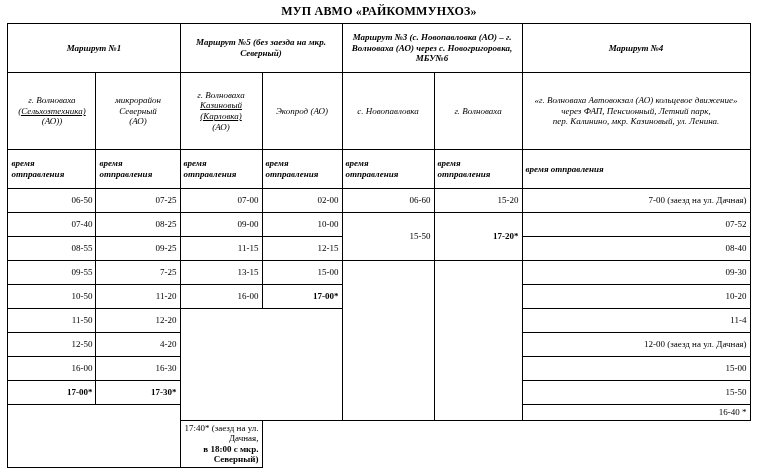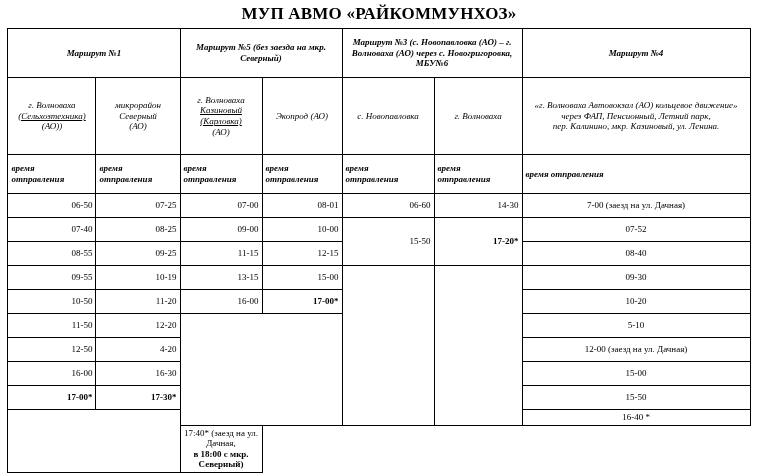--- a/index.html
+++ b/index.html
@@ -16,21 +16,21 @@
   }
   .page {
     position: relative;
     width: 758px;
     height: 473px;
     box-sizing: border-box;
   }
   .doc-title {
     text-align: center;
     font-weight: bold;
-    font-size: 17px;
+    font-size: 12px;
     letter-spacing: 0.2px;
     padding-top: 4px;
     padding-bottom: 4px;
   }
   table.sched {
     border-collapse: collapse;
     width: 742px;
     margin: 0 auto;
     table-layout: fixed;
   }
@@ -76,21 +76,21 @@
     font-size: 9.5px;
   }
   .time-cell.bold {
     font-weight: bold;
     margin-left: 38px;
   }
   .time-cell.empty {
     padding: 0;
   }
   .note-cell {
-    text-align: center;
+    text-align: right;
     padding-left: 6px;
     font-size: 9.5px;
   }
   .footnote {
     text-align: center;
     font-size: 11px;
     padding-top: 7px;
   }
   .w1 { width: 88px; }
   .w2 { width: 84px; }
@@ -183,23 +183,23 @@
           <span>время</span><br>
           <span>отправления</span>
         </td>
         <td class="dep-cell">время отправления</td>
       </tr>
 
       <tr>
         <td class="time-cell">06-50</td>
         <td class="time-cell">07-25</td>
         <td class="time-cell">07-00</td>
-        <td class="time-cell">08-01</td>
+        <td class="time-cell">02-00</td>
         <td class="time-cell">06-60</td>
-        <td class="time-cell">14-30</td>
+        <td class="time-cell">15-20</td>
         <td class="note-cell">7-00 (заезд на ул. Дачная)</td>
       </tr>
 
       <tr>
         <td class="time-cell">07-40</td>
         <td class="time-cell">08-25</td>
         <td class="time-cell">09-00</td>
         <td class="time-cell">10-00</td>
         <td class="time-cell" rowspan="2">15-50</td>
         <td class="time-cell bold" rowspan="2">17-20*</td>
@@ -209,41 +209,41 @@
       <tr>
         <td class="time-cell">08-55</td>
         <td class="time-cell">09-25</td>
         <td class="time-cell">11-15</td>
         <td class="time-cell">12-15</td>
         <td class="note-cell">08-40</td>
       </tr>
 
       <tr>
         <td class="time-cell">09-55</td>
-        <td class="time-cell">10-19</td>
+        <td class="time-cell">7-25</td>
         <td class="time-cell">13-15</td>
         <td class="time-cell">15-00</td>
         <td class="time-cell empty" rowspan="7"></td>
         <td class="time-cell empty" rowspan="7"></td>
         <td class="note-cell">09-30</td>
       </tr>
 
       <tr>
         <td class="time-cell">10-50</td>
         <td class="time-cell">11-20</td>
         <td class="time-cell">16-00</td>
         <td class="time-cell bold">17-00*</td>
         <td class="note-cell">10-20</td>
       </tr>
 
       <tr>
         <td class="time-cell">11-50</td>
         <td class="time-cell">12-20</td>
         <td class="time-cell empty" colspan="2" rowspan="5"></td>
-        <td class="note-cell">5-10</td>
+        <td class="note-cell">11-4</td>
       </tr>
 
       <tr>
         <td class="time-cell">12-50</td>
         <td class="time-cell">4-20</td>
         <td class="note-cell">12-00 (заезд на ул. Дачная)</td>
       </tr>
 
       <tr>
         <td class="time-cell">16-00</td>

